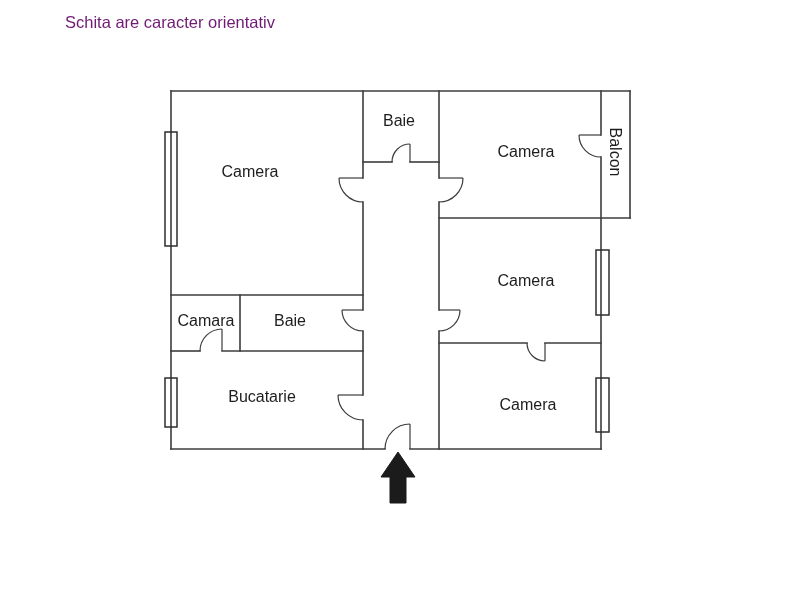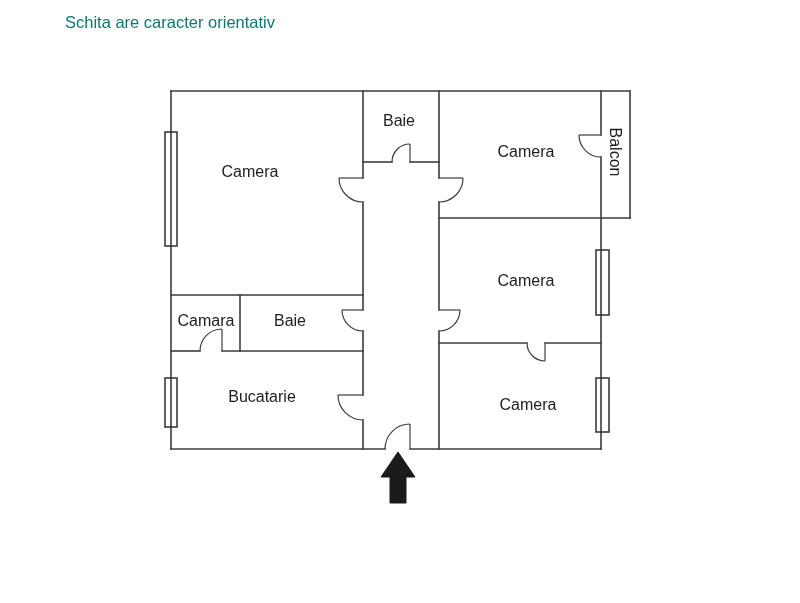--- a/index.html
+++ b/index.html
@@ -7,21 +7,21 @@
     position:relative;
     width:800px;height:603px;
     background:#ffffff;
     font-family:"Liberation Sans", sans-serif;
     overflow:hidden;
   }
   .title{
     position:absolute;
     left:65px;top:13px;
     font-size:16.5px;
-    color:#0f766e;
+    color:#701a75;
     letter-spacing:0px;
     white-space:nowrap;
   }
   svg.plan{position:absolute;left:0;top:0;}
   .wall{stroke:#3c3c3c;stroke-width:1.6;stroke-linecap:square;}
   .window{stroke:#2e2e2e;stroke-width:1.5;fill:none;}
   .door-arc{stroke:#3c3c3c;stroke-width:1.2;fill:none;}
   .door-leaf{stroke:#3c3c3c;stroke-width:1.2;}
   .room-label{
     font-family:"Liberation Sans", sans-serif;

